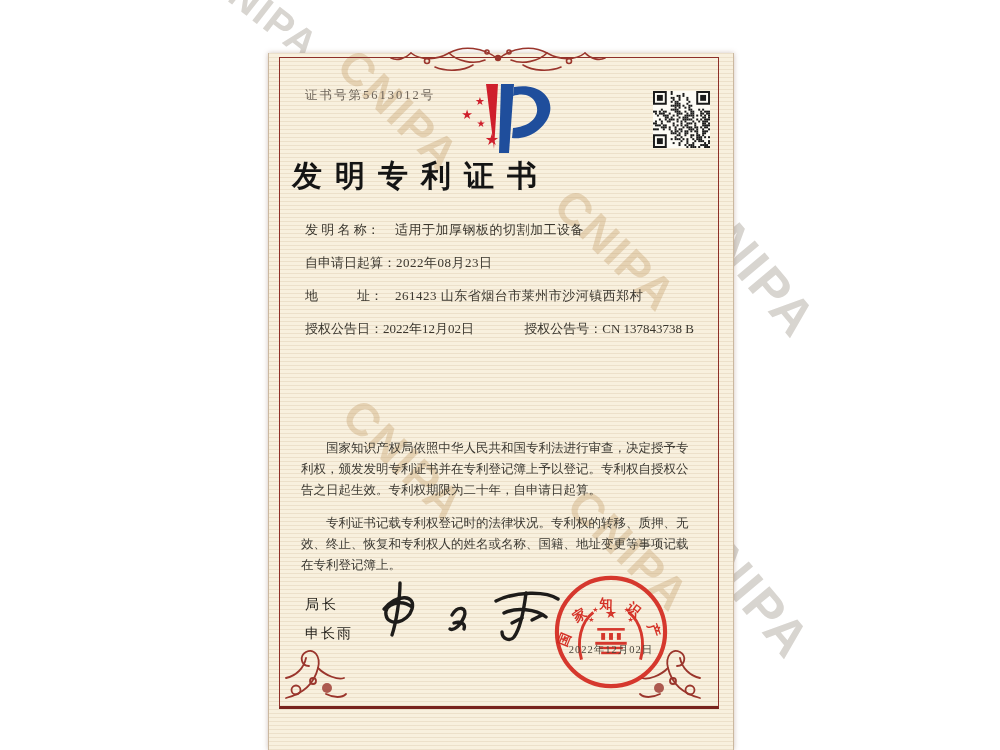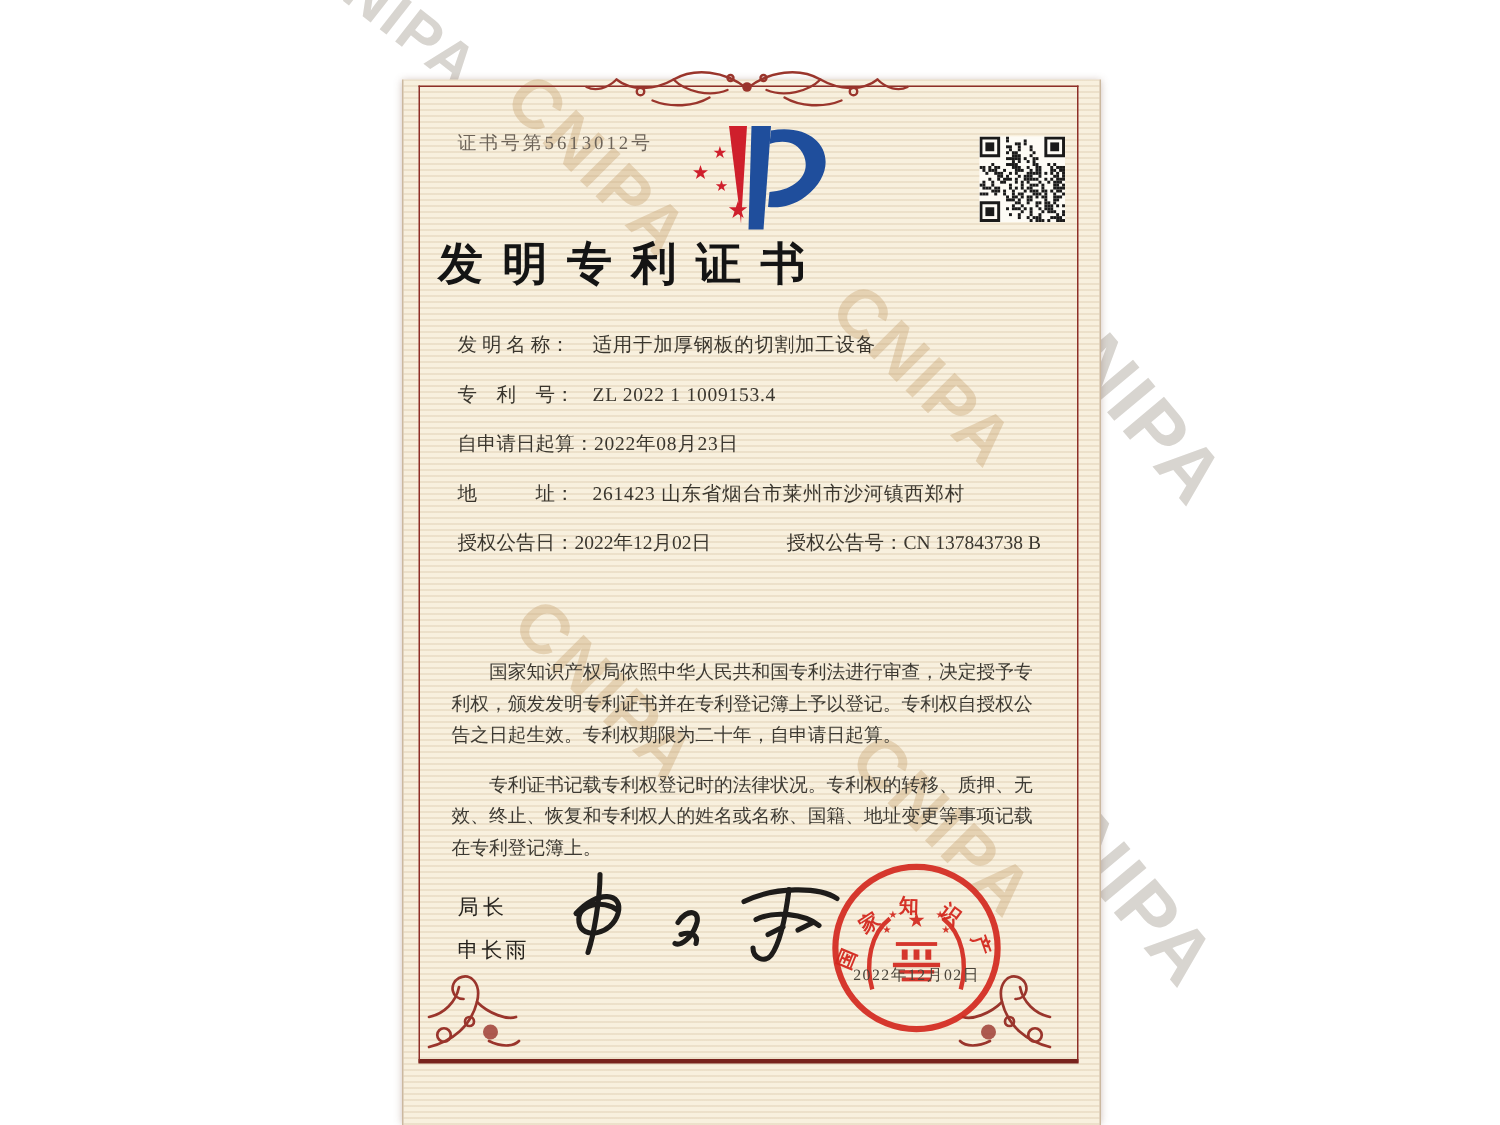--- a/index.html
+++ b/index.html
@@ -413,23 +413,20 @@
         </g>
     </svg>
 
     <div class="title">发明专利证书</div>
 
     <div class="rows">
       <div class="row">
         <span class="flabel">发 明 名 称：</span><span class="fvalue">适用于加厚钢板的切割加工设备</span>
       </div>
       <div class="row">
-        <span class="flabel">专　利　号：</span><span class="fvalue">ZL 2022 1 1009153.4</span>
-      </div>
-      <div class="row">
         <span class="flabel">自申请日起算：</span><span class="fvalue">2022年08月23日</span>
       </div>
       <div class="row">
         <span class="flabel">地　　　址：</span><span class="fvalue">261423 山东省烟台市莱州市沙河镇西郑村</span>
       </div>
       <div class="row">
         <span class="pair-left"><span>授权公告日：</span><span>2022年12月02日</span></span>
         <span><span>授权公告号：</span><span>CN 137843738 B</span></span>
       </div>
     </div>

